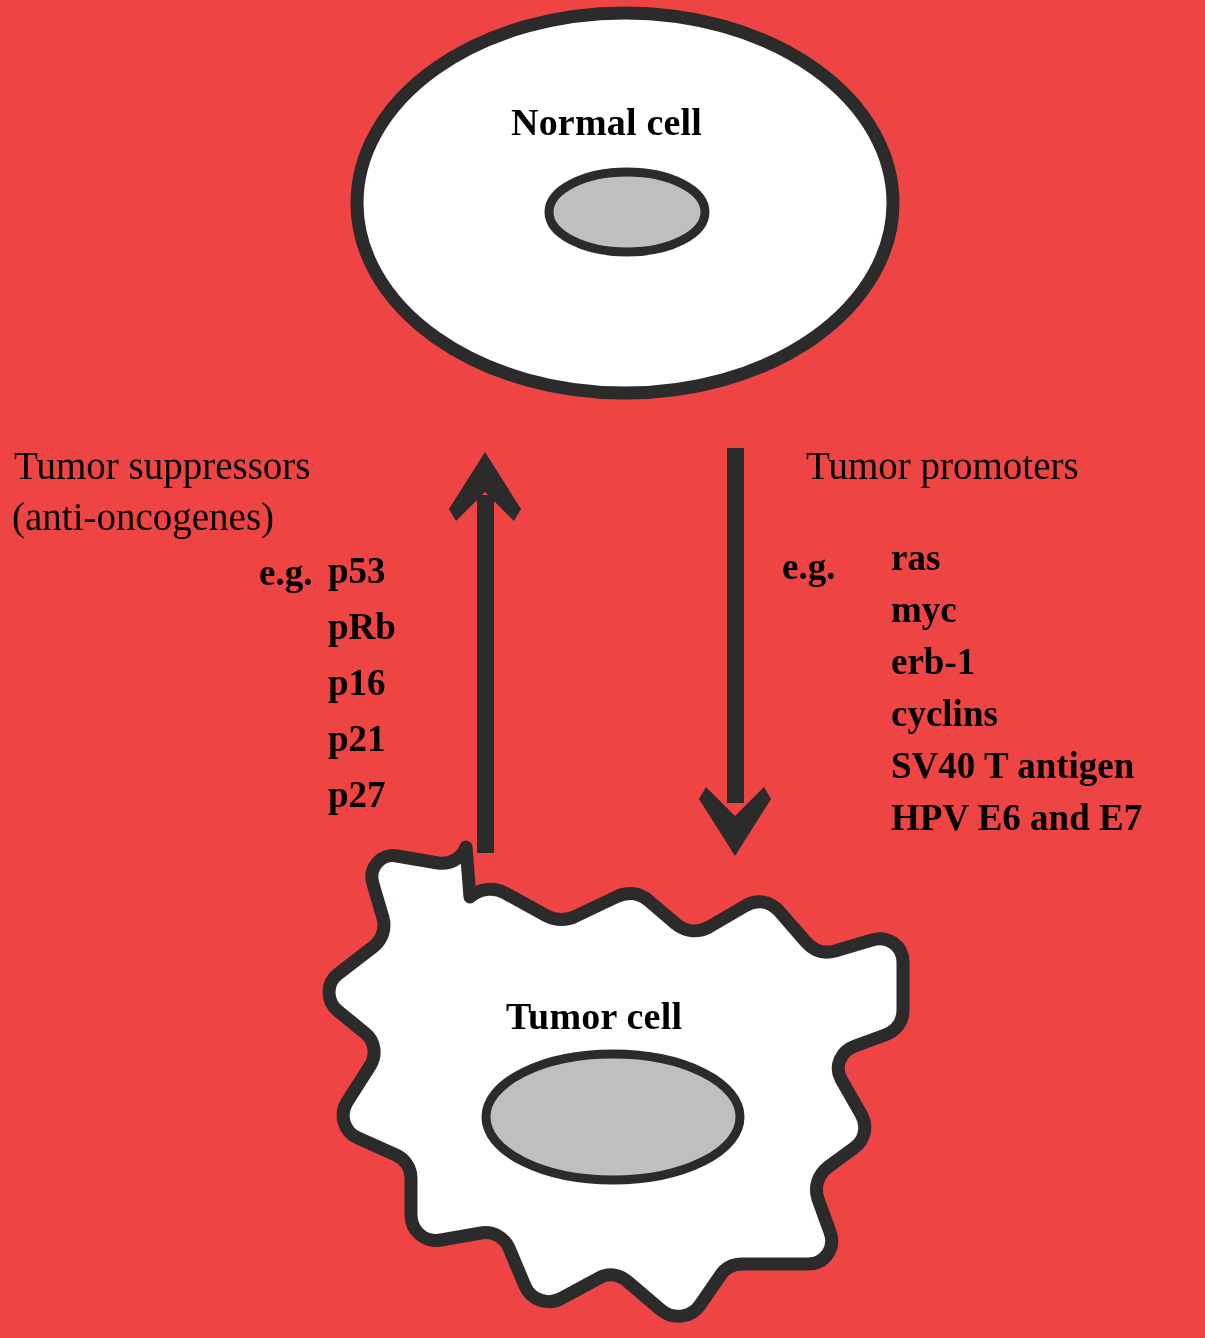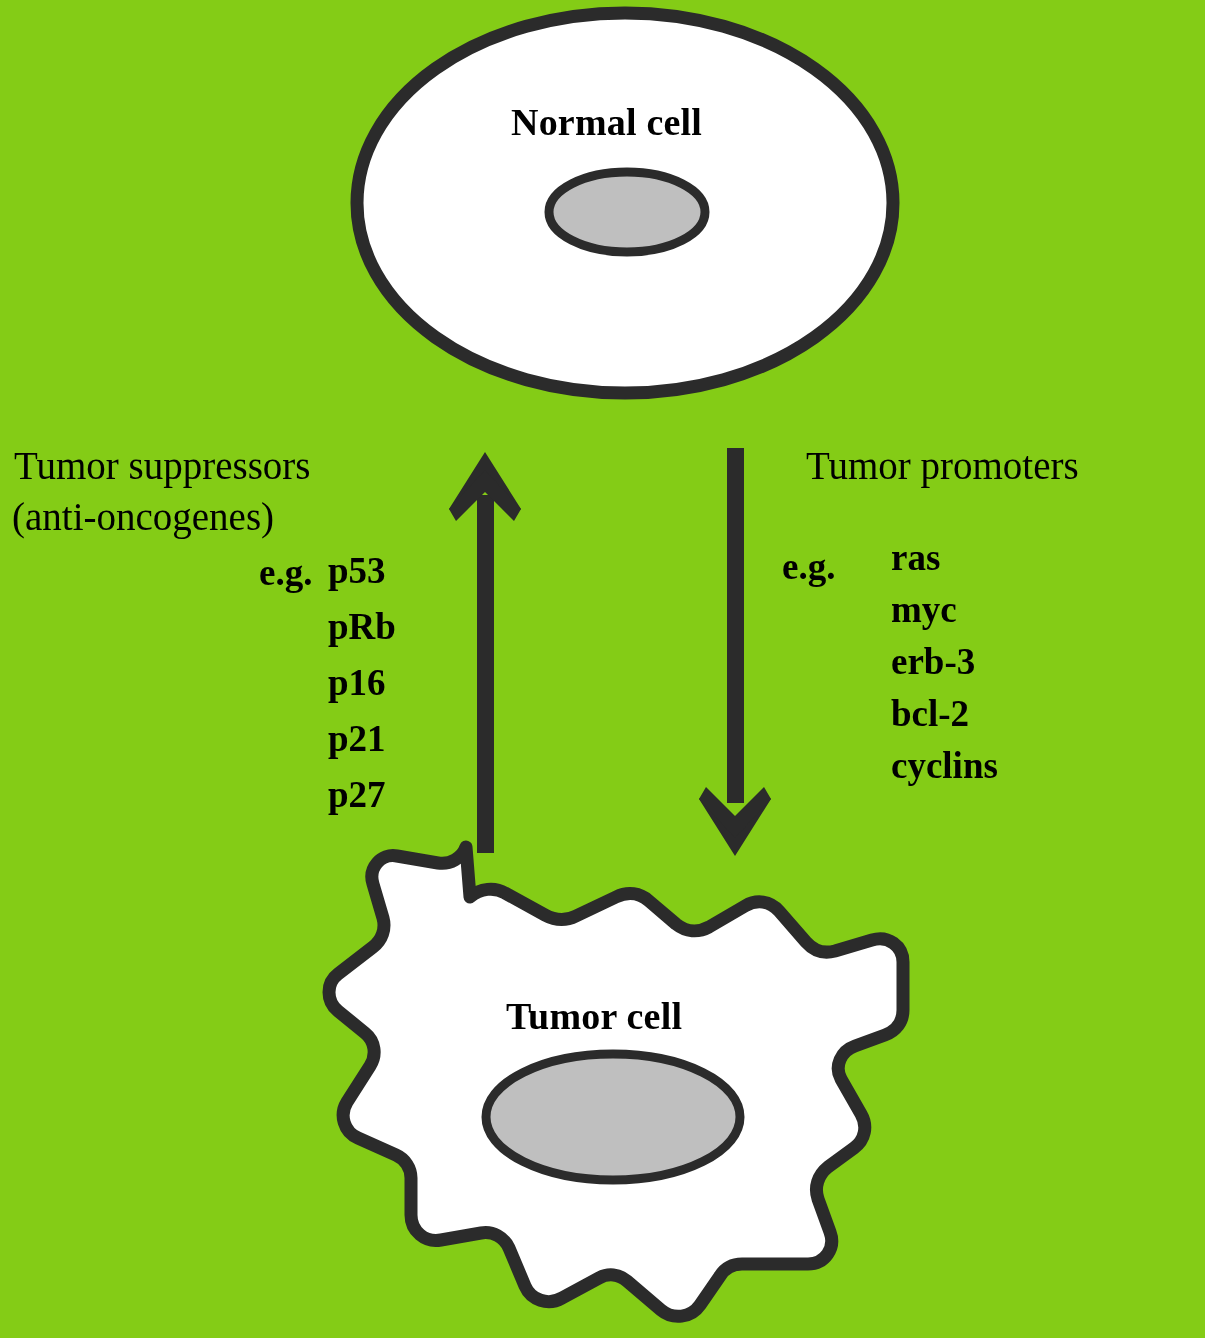--- a/index.html
+++ b/index.html
@@ -8,21 +8,21 @@
     padding: 0;
     background: #ffffff;
   }
   body {
     font-family: "Liberation Serif", "DejaVu Serif", serif;
   }
   #stage {
     position: relative;
     width: 1205px;
     height: 1338px;
-    background: #84cc16;
+    background: #ef4444;
     overflow: hidden;
   }
   #art {
     position: absolute;
     left: 0;
     top: 0;
     width: 1205px;
     height: 1338px;
   }
   .lbl {
@@ -167,18 +167,19 @@
   </div>
 
   <div class="lbl cat-head" style="left:766px; top:443px;margin-left:40px;">Tumor promoters</div>
 
 
   <div class="lbl eg" style="left:766px; top:546px;">e.g.</div>
 
   <div class="gene-list" id="right-genes" style="left:891px; top:539px;">
     <div class="gene">ras</div>
     <div class="gene">myc</div>
-    <div class="gene">erb-3</div>
-    <div class="gene">bcl-2</div>
+    <div class="gene">erb-1</div>
     <div class="gene">cyclins</div>
+    <div class="gene">SV40 T antigen</div>
+    <div class="gene">HPV E6 and E7</div>
   </div>
 
 </div>
 
 </body></html>

